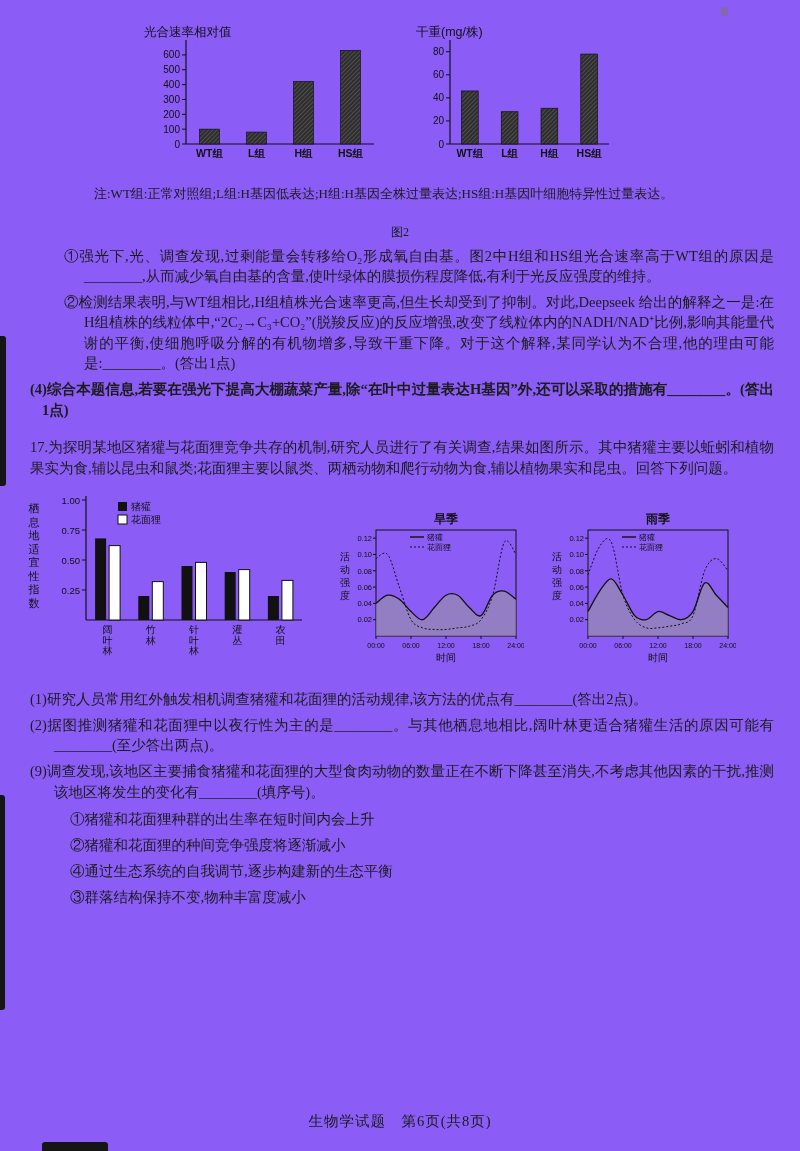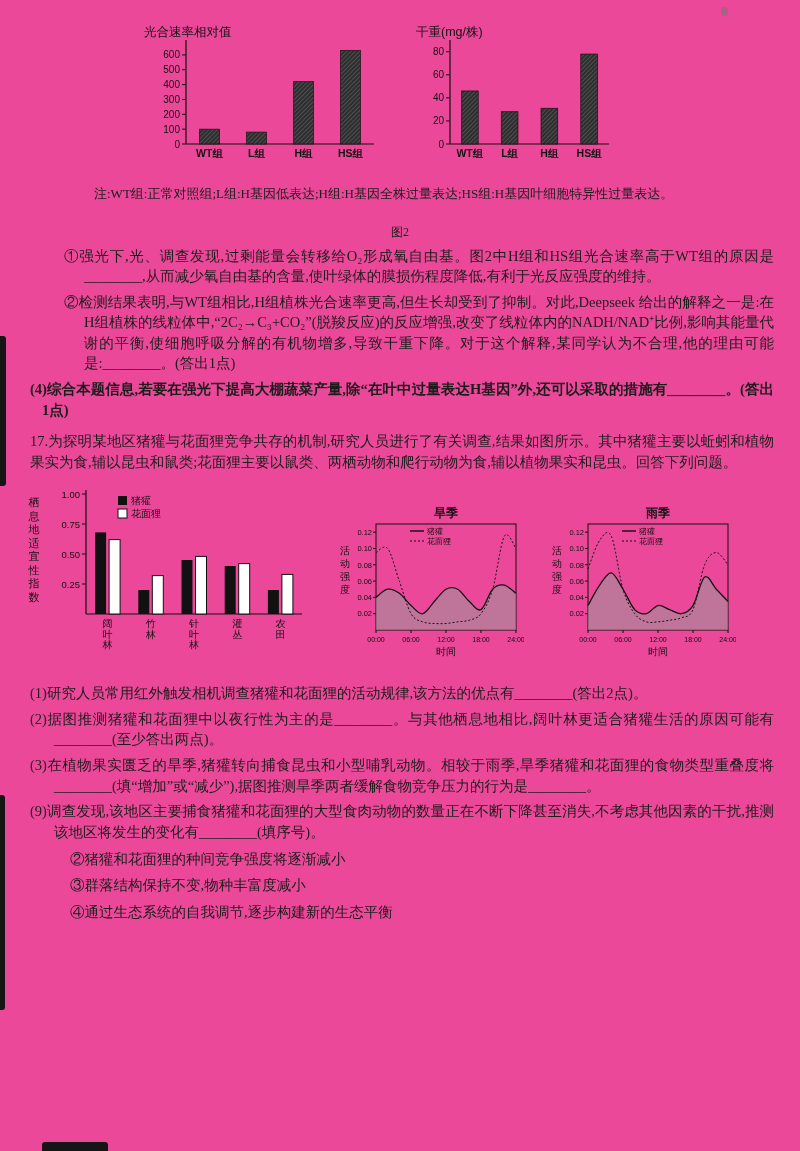--- a/index.html
+++ b/index.html
@@ -1,28 +1,28 @@
 <!DOCTYPE html>
 <html><head>
 <meta charset="utf-8">
 <style>
   *{box-sizing:border-box;}
   body{margin:0;background:#e9e9e9;font-family:"Liberation Serif",serif;}
-  .page{width:800px;height:1151px;margin:0 auto;background:#ec4899;position:relative;overflow:hidden;color:#1c1c1c;}
+  .page{width:800px;height:1151px;margin:0 auto;background:#8b5cf6;position:relative;overflow:hidden;color:#1c1c1c;}
   .top-charts{display:flex;gap:30px;padding:24px 0 0 140px;align-items:flex-end;}
   .mid-charts{display:flex;align-items:flex-end;padding:8px 0 0 22px;gap:24px;}
   .chart svg{display:block;}
   .note{margin:10px 26px 0 94px;font-size:13px;line-height:1.5;text-align:justify;}
   .fig-caption{text-align:center;font-size:12px;margin-top:20px;}
   .para{margin:5px 26px 0 64px;font-size:14.5px;line-height:1.42;text-align:justify;}
   .para.full{margin-left:30px;}
   .hang20{padding-left:20px;text-indent:-20px;}
   .hang12{padding-left:12px;text-indent:-12px;font-weight:bold;}
   .hang24{padding-left:24px;text-indent:-24px;}
-  .q17-intro{margin-top:11px;}
+  .q17-intro{margin-top:17px;}
   .options{margin:4px 26px 0 70px;font-size:14.5px;line-height:1.8;}
   .footer{position:absolute;left:0;right:0;bottom:20px;text-align:center;font-size:14.5px;letter-spacing:1px;}
   .artifact{position:absolute;background:#151515;}
   .a1{left:0;top:336px;width:6px;height:150px;border-radius:0 3px 3px 0;}
   .a2{left:0;top:795px;width:5px;height:215px;border-radius:0 3px 3px 0;}
   .a3{left:42px;bottom:0;width:66px;height:9px;border-radius:3px 3px 0 0;}
   .a4{right:72px;top:7px;width:7px;height:9px;background:#777;opacity:.55;border-radius:2px;}
 </style>
 </head>
 <body>
@@ -233,27 +233,28 @@
           <text x="91" y="38" font-size="8" text-anchor="start" fill="#111" font-family="&quot;Liberation Sans&quot;, sans-serif">花面狸</text>
           <path d="M40 99.53846153846155C41.94444444444444 96.14102564102565 47.77777777777778 84.5897435897436 51.666666666666664 79.15384615384616C55.55555555555555 73.71794871794872 59.44444444444444 66.24358974358972 63.33333333333333 66.9230769230769C67.22222222222221 67.60256410256409 71.11111111111111 77.11538461538461 75 83.23076923076923C78.88888888888889 89.34615384615384 82.77777777777777 99.53846153846153 86.66666666666666 103.61538461538461C90.55555555555554 107.6923076923077 94.44444444444446 108.37179487179488 98.33333333333334 107.6923076923077C102.22222222222223 107.01282051282051 106.11111111111111 100.21794871794873 110 99.53846153846155C113.88888888888889 98.85897435897436 117.77777777777779 102.25641025641025 121.66666666666667 103.61538461538461C125.55555555555556 104.97435897435898 129.44444444444443 108.37179487179488 133.33333333333331 107.6923076923077C137.2222222222222 107.01282051282051 141.11111111111111 105.65384615384616 145 99.53846153846155C148.88888888888889 93.42307692307693 152.7777777777778 73.71794871794872 156.66666666666669 71C160.55555555555557 68.28205128205128 164.44444444444443 79.15384615384615 168.33333333333331 83.23076923076923C172.2222222222222 87.3076923076923 178.05555555555554 93.42307692307692 180 95.46153846153845L180 124L40 124Z" fill="#9a9a9a" fill-opacity="0.55" stroke="none"></path>
           <path d="M40 62.846153846153854C41.94444444444444 58.0897435897436 47.77777777777778 39.743589743589745 51.666666666666664 34.30769230769231C55.55555555555555 28.871794871794872 59.44444444444444 22.076923076923087 63.33333333333333 30.23076923076924C67.22222222222221 38.384615384615394 71.11111111111111 70.32051282051282 75 83.23076923076923C78.88888888888889 96.14102564102564 82.77777777777777 102.25641025641026 86.66666666666666 107.6923076923077C90.55555555555554 113.12820512820512 94.44444444444446 114.48717948717947 98.33333333333334 115.84615384615384C102.22222222222223 117.2051282051282 106.11111111111111 116.1179487179487 110 115.84615384615384C113.88888888888889 115.57435897435897 117.77777777777779 114.89487179487179 121.66666666666667 114.21538461538461C125.55555555555556 113.53589743589743 129.44444444444443 113.53589743589744 133.33333333333331 111.76923076923077C137.2222222222222 110.00256410256411 141.11111111111111 112.44871794871796 145 103.61538461538461C148.88888888888889 94.78205128205127 152.7777777777778 68.28205128205127 156.66666666666669 58.76923076923076C160.55555555555557 49.25641025641025 164.44444444444443 46.53846153846155 168.33333333333331 46.53846153846155C172.2222222222222 46.53846153846155 178.05555555555554 56.730769230769226 180 58.76923076923076" fill="none" stroke="#111" stroke-width="1" stroke-dasharray="2 2"></path>
           <path d="M40 99.53846153846155C41.94444444444444 96.14102564102565 47.77777777777778 84.5897435897436 51.666666666666664 79.15384615384616C55.55555555555555 73.71794871794872 59.44444444444444 66.24358974358972 63.33333333333333 66.9230769230769C67.22222222222221 67.60256410256409 71.11111111111111 77.11538461538461 75 83.23076923076923C78.88888888888889 89.34615384615384 82.77777777777777 99.53846153846153 86.66666666666666 103.61538461538461C90.55555555555554 107.6923076923077 94.44444444444446 108.37179487179488 98.33333333333334 107.6923076923077C102.22222222222223 107.01282051282051 106.11111111111111 100.21794871794873 110 99.53846153846155C113.88888888888889 98.85897435897436 117.77777777777779 102.25641025641025 121.66666666666667 103.61538461538461C125.55555555555556 104.97435897435898 129.44444444444443 108.37179487179488 133.33333333333331 107.6923076923077C137.2222222222222 107.01282051282051 141.11111111111111 105.65384615384616 145 99.53846153846155C148.88888888888889 93.42307692307693 152.7777777777778 73.71794871794872 156.66666666666669 71C160.55555555555557 68.28205128205128 164.44444444444443 79.15384615384615 168.33333333333331 83.23076923076923C172.2222222222222 87.3076923076923 178.05555555555554 93.42307692307692 180 95.46153846153845" fill="none" stroke="#111" stroke-width="1.3"></path>
         </svg>
       </div>
   </div>
 
   <p class="para full hang24">(1)研究人员常用红外触发相机调查猪獾和花面狸的活动规律,该方法的优点有________(答出2点)。</p>
   <p class="para full hang24">(2)据图推测猪獾和花面狸中以夜行性为主的是________。与其他栖息地相比,阔叶林更适合猪獾生活的原因可能有________(至少答出两点)。</p>
-  <p class="para full hang24">(3)在植物果实匮乏的旱季,猪獾转向捕食昆虫和小型哺乳动物。相较于雨季,旱季猪獾和花面狸的食物类型重叠度将________(填“增加”或“减少”),据图推测旱季两者缓解食物竞争压力的行为是________。</p>
   <p class="para full hang24">(9)调查发现,该地区主要捕食猪獾和花面狸的大型食肉动物的数量正在不断下降甚至消失,不考虑其他因素的干扰,推测该地区将发生的变化有________(填序号)。</p>
 
   <div class="options">
+    <div class="option">①猪獾和花面狸种群的出生率在短时间内会上升</div>
     <div class="option">②猪獾和花面狸的种间竞争强度将逐渐减小</div>
+    <div class="option">④通过生态系统的自我调节,逐步构建新的生态平衡</div>
     <div class="option">③群落结构保持不变,物种丰富度减小</div>
-    <div class="option">④通过生态系统的自我调节,逐步构建新的生态平衡</div>
   </div>
 
+  <div class="footer">生物学试题　第6页(共8页)</div>
 
   <div class="artifact a1"></div>
   <div class="artifact a2"></div>
   <div class="artifact a3"></div>
   <div class="artifact a4"></div>
 </div>
 
 </body></html>

